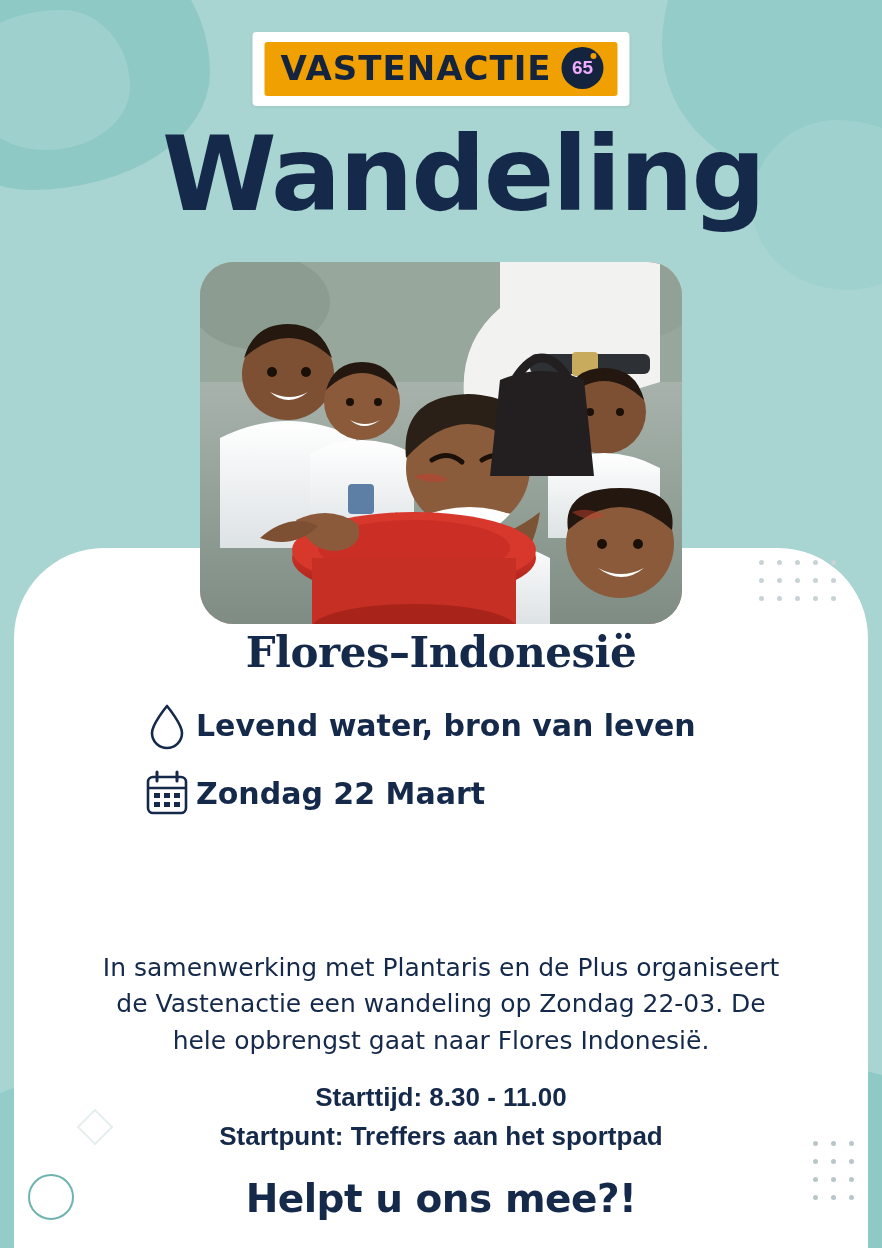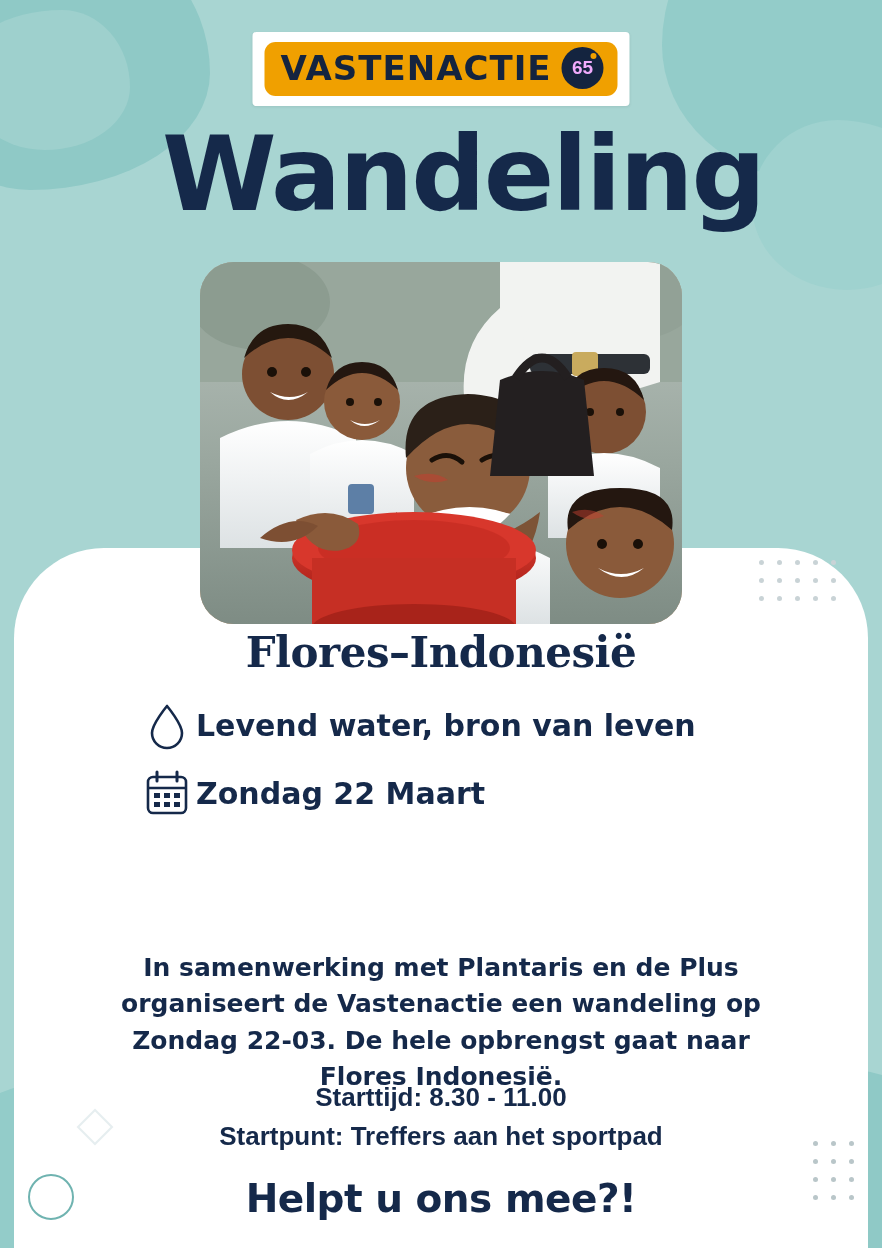--- a/index.html
+++ b/index.html
@@ -117,21 +117,21 @@
     padding: 10px 12px;
     border-radius: 4px;
     display: flex;
     align-items: center;
     justify-content: center;
     box-shadow: 0 1px 3px rgba(0,0,0,0.08);
   }
   .logo-inner {
     background: #f0a000;
     padding: 5px 14px 7px 16px;
-    border-radius: 11px;
+    border-radius: 3px;
     display: flex;
     align-items: center;
     gap: 10px;
   }
   .logo-text {
     font-family: "DejaVu Sans", sans-serif;
     font-weight: bold;
     font-size: 34px;
     letter-spacing: 1px;
     color: #14243f;
@@ -240,21 +240,21 @@
     max-width: 500px;
   }
 
   
   .paragraph {
     position: absolute;
     top: 950px;
     left: 0; right: 0;
     text-align: center;
     font-family: "DejaVu Sans", sans-serif;
-    font-weight: bold;
+    font-weight: normal;
     font-size: 25px;
     color: #15294a;
     line-height: 1.45;
     padding: 0 96px;
   }
 
   .startinfo {
     position: absolute;
     top: 1078px;
     left: 0; right: 0;

